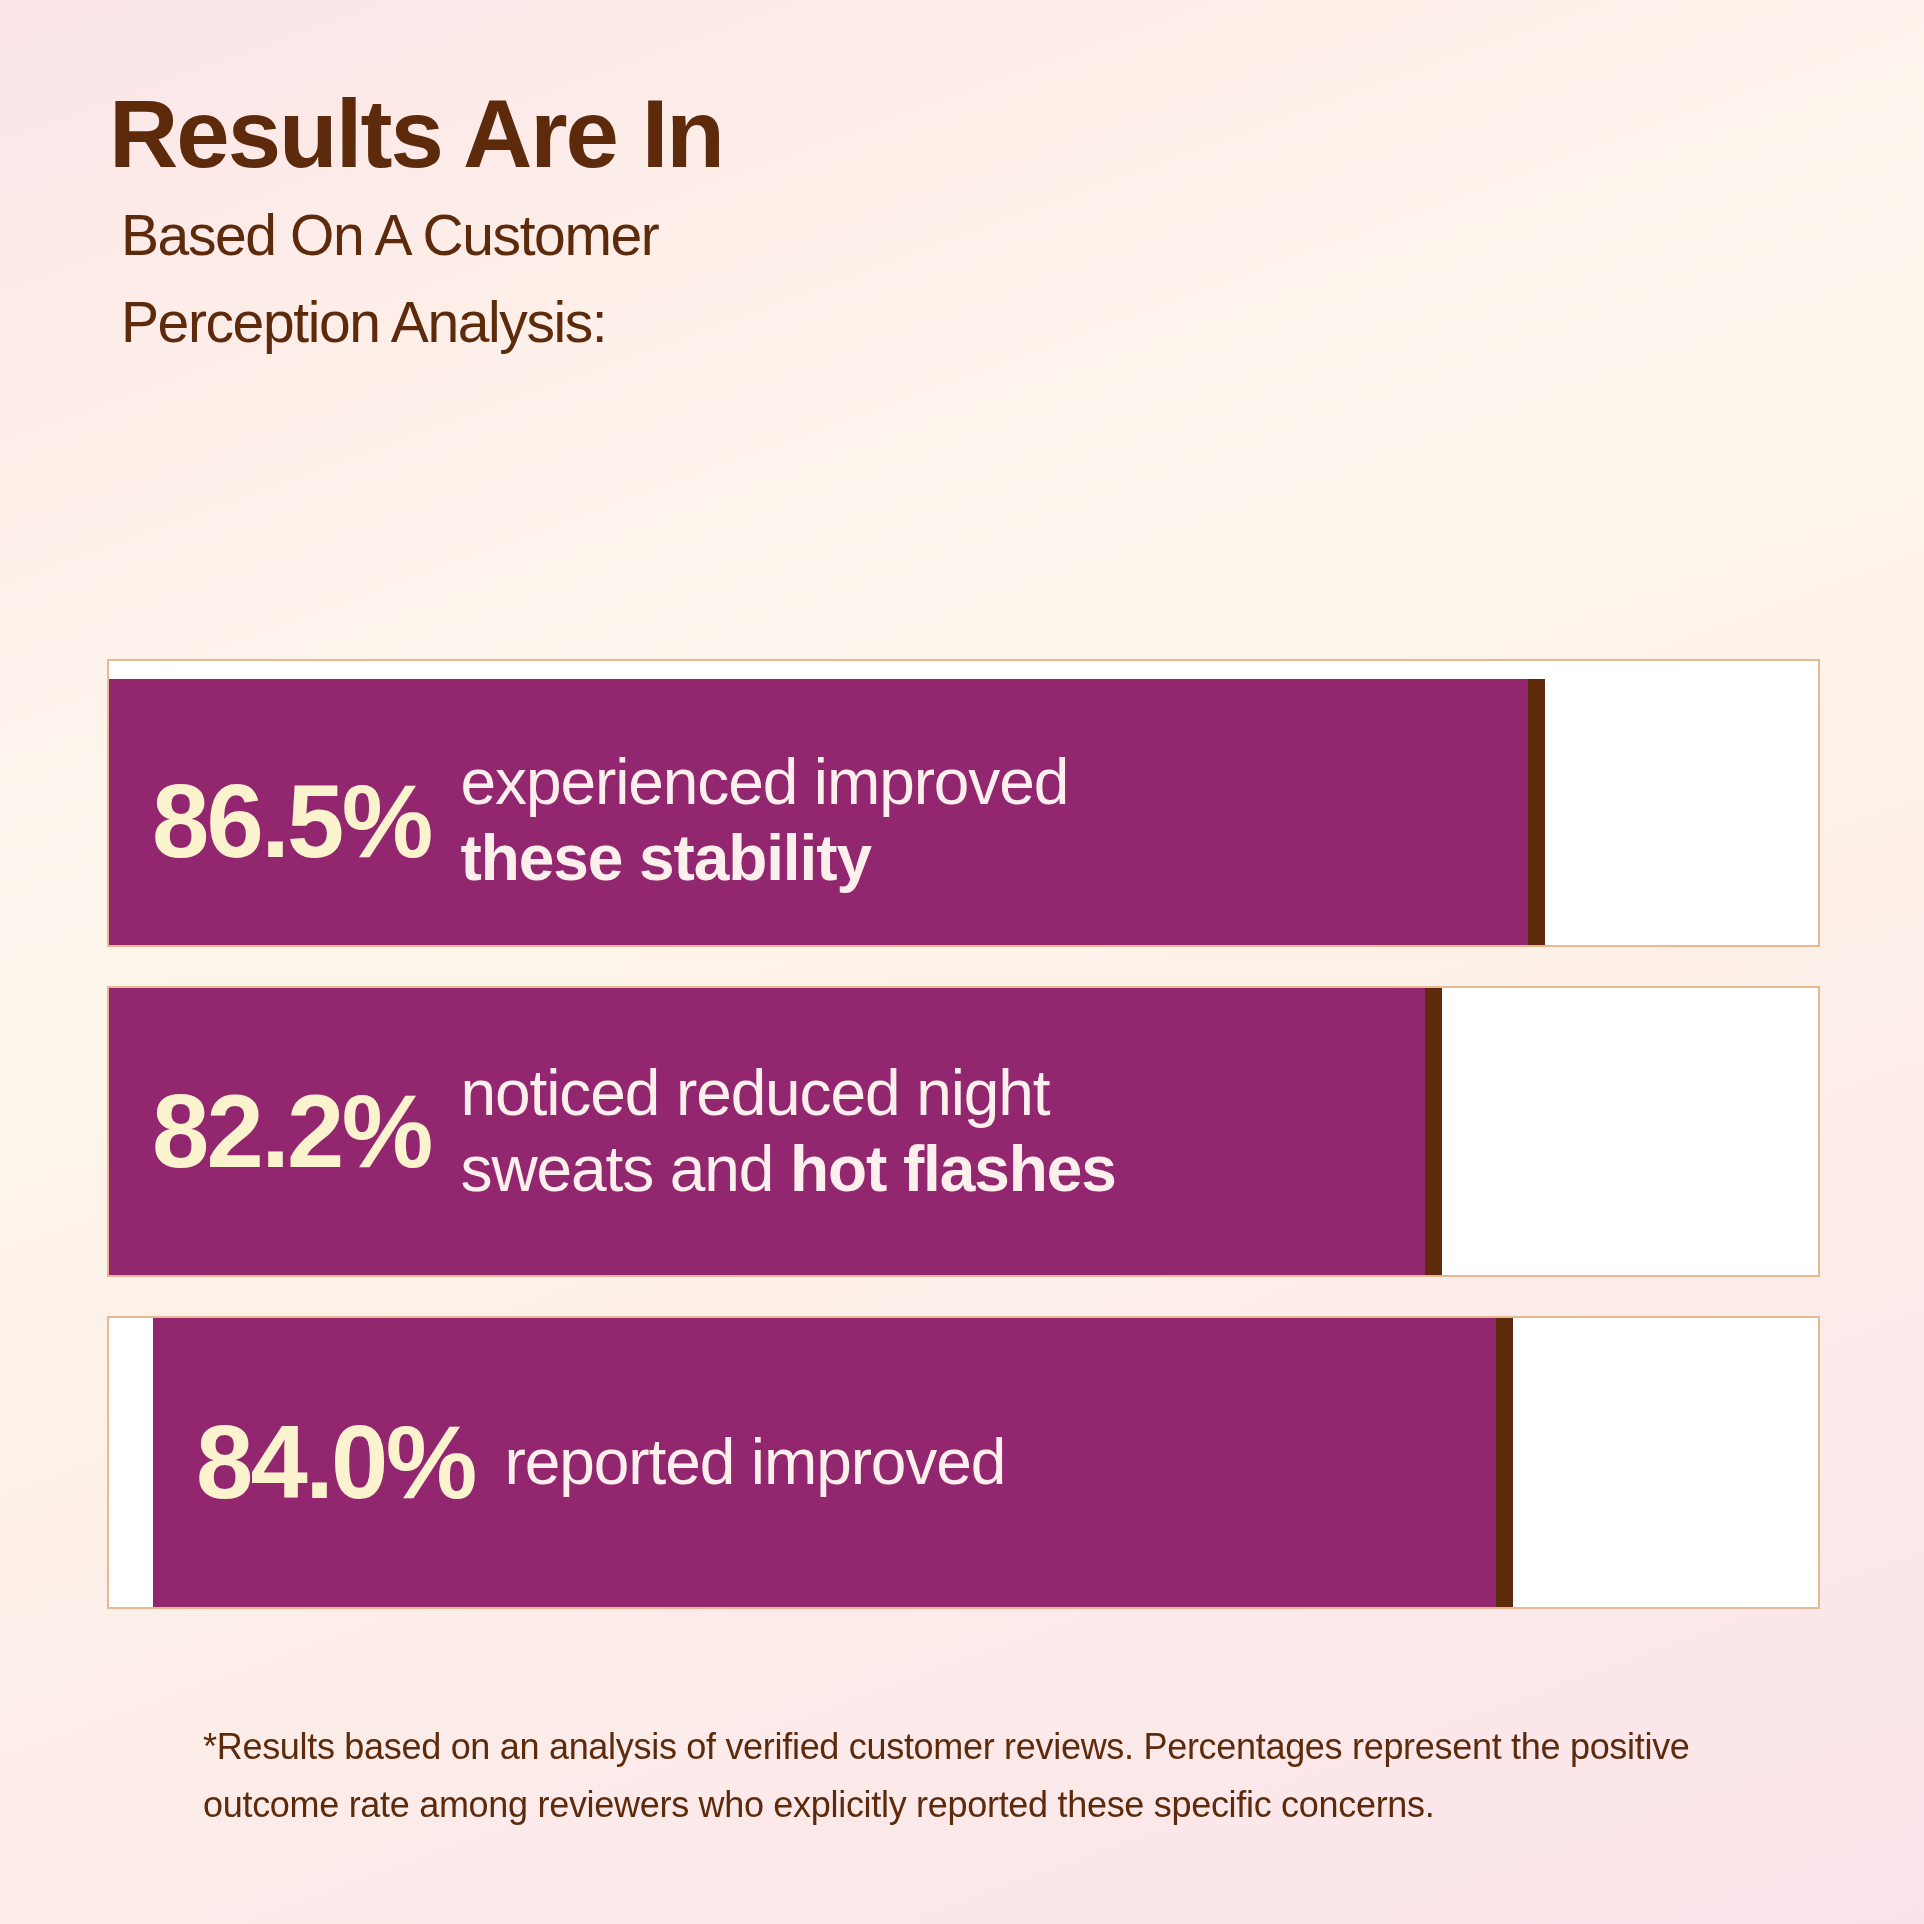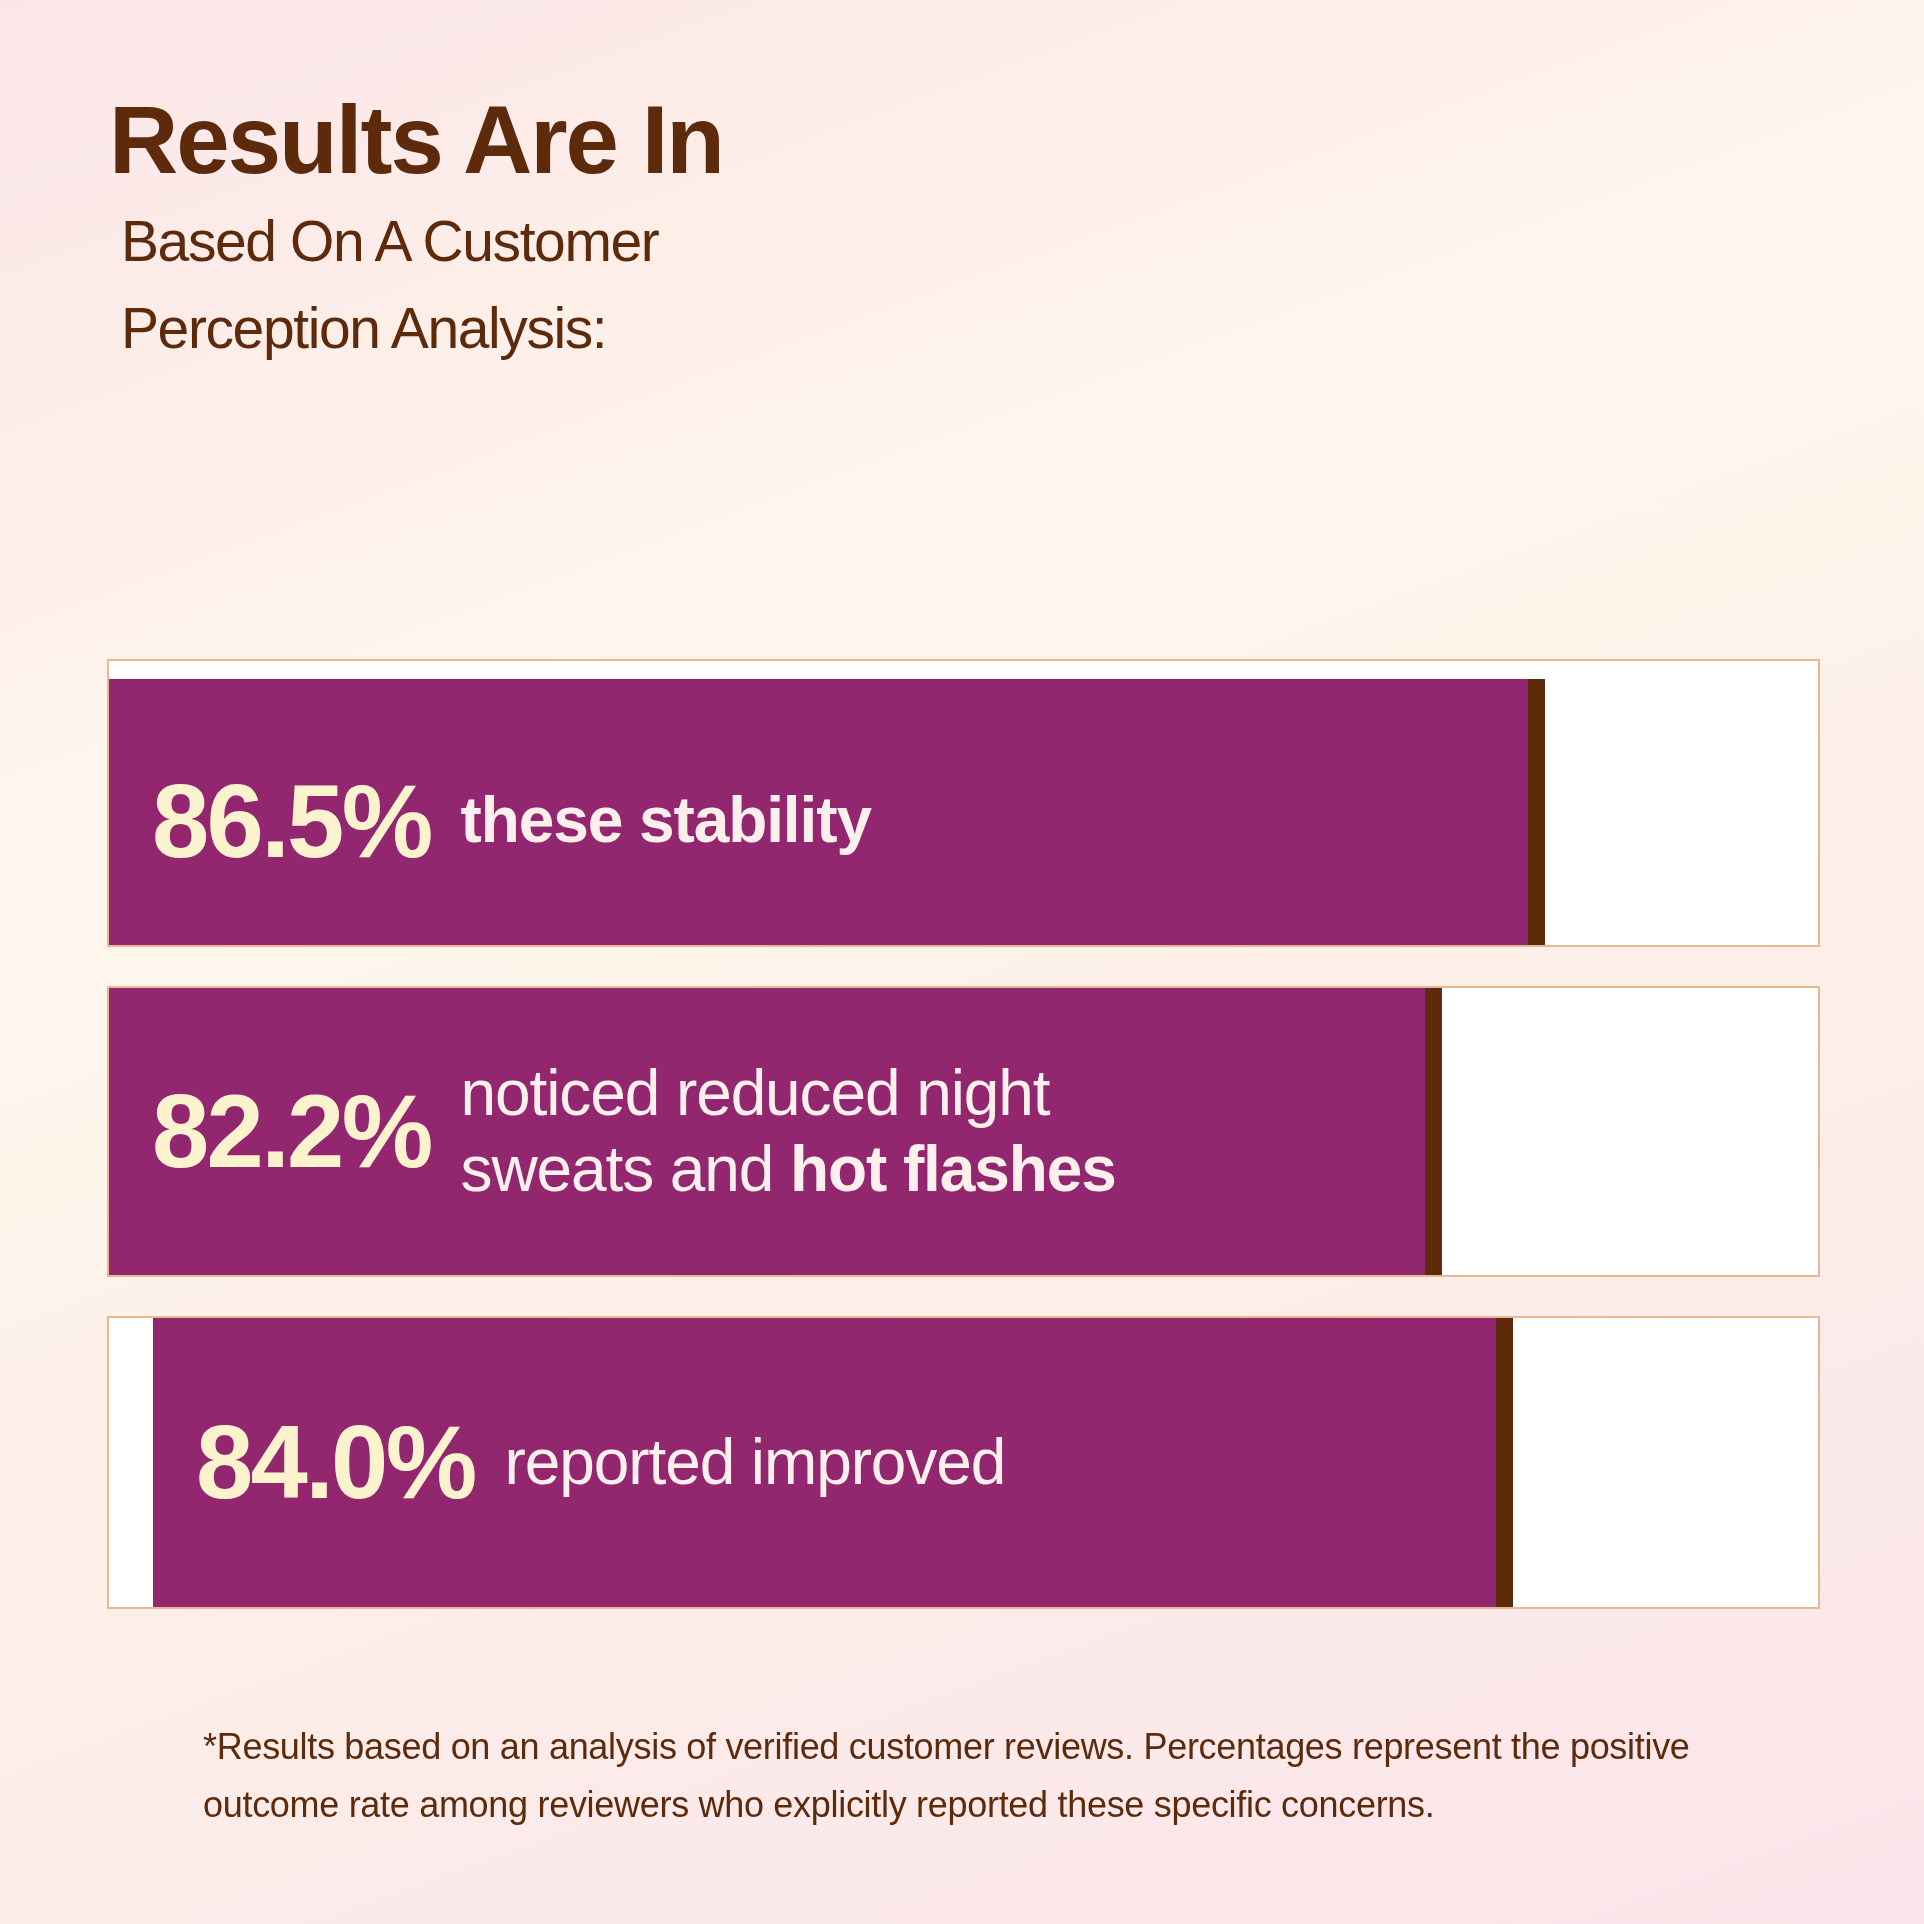--- a/index.html
+++ b/index.html
@@ -28,21 +28,21 @@
         #fcece9 72%,
         #fbe7ea 88%,
         #fbe4e9 100%);
     overflow: hidden;
   }
 
   
   .head-block {
     position: absolute;
     left: 109px;
-    top: 92px;
+    top: 86px;
     width: 1604px;
   }
   .title-main {
     font-family: "Liberation Sans", sans-serif;
     font-weight: 700;
     font-size: 96px;
     line-height: 1.0;
     letter-spacing: -2px;
     color: #5d2a0c;
     margin: 0 0 16px 0;
@@ -146,20 +146,21 @@
     <div class="title-sub">Perception Analysis:</div>
   </div>
 
   <div class="bars">
 
     <div class="bar-row" id="bar-1">
       <div class="bar-fill" style="width: 84%; margin-top: 18px;">
         <div class="bar-inner">
           <div class="pct">86.5%</div>
           <div class="desc">
+            <div>experienced improved</div>
             <div><span class="strong">these stability</span></div>
           </div>
         </div>
       </div>
     </div>
 
     <div class="bar-row" id="bar-2">
       <div class="bar-fill" style="width: 78%;">
         <div class="bar-inner">
           <div class="pct">82.2%</div>

